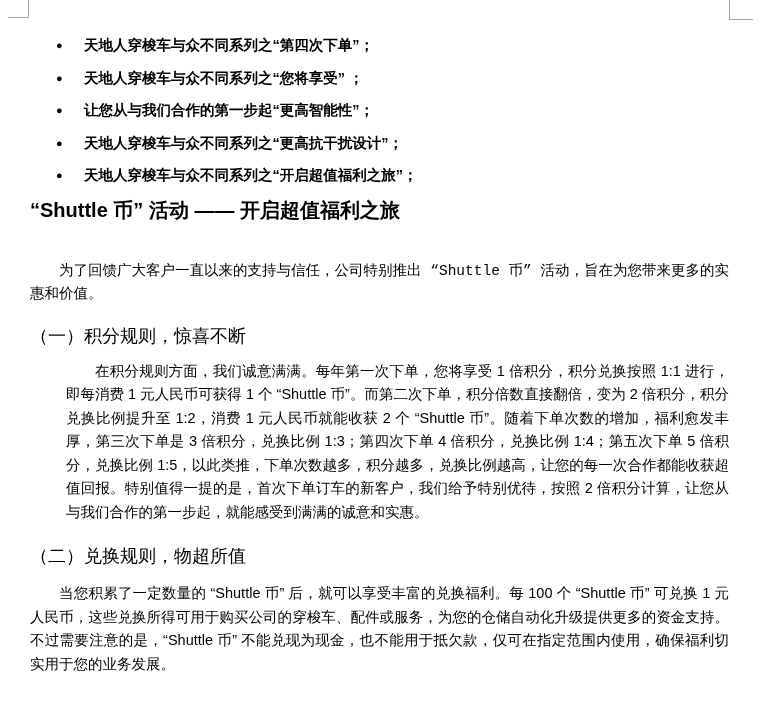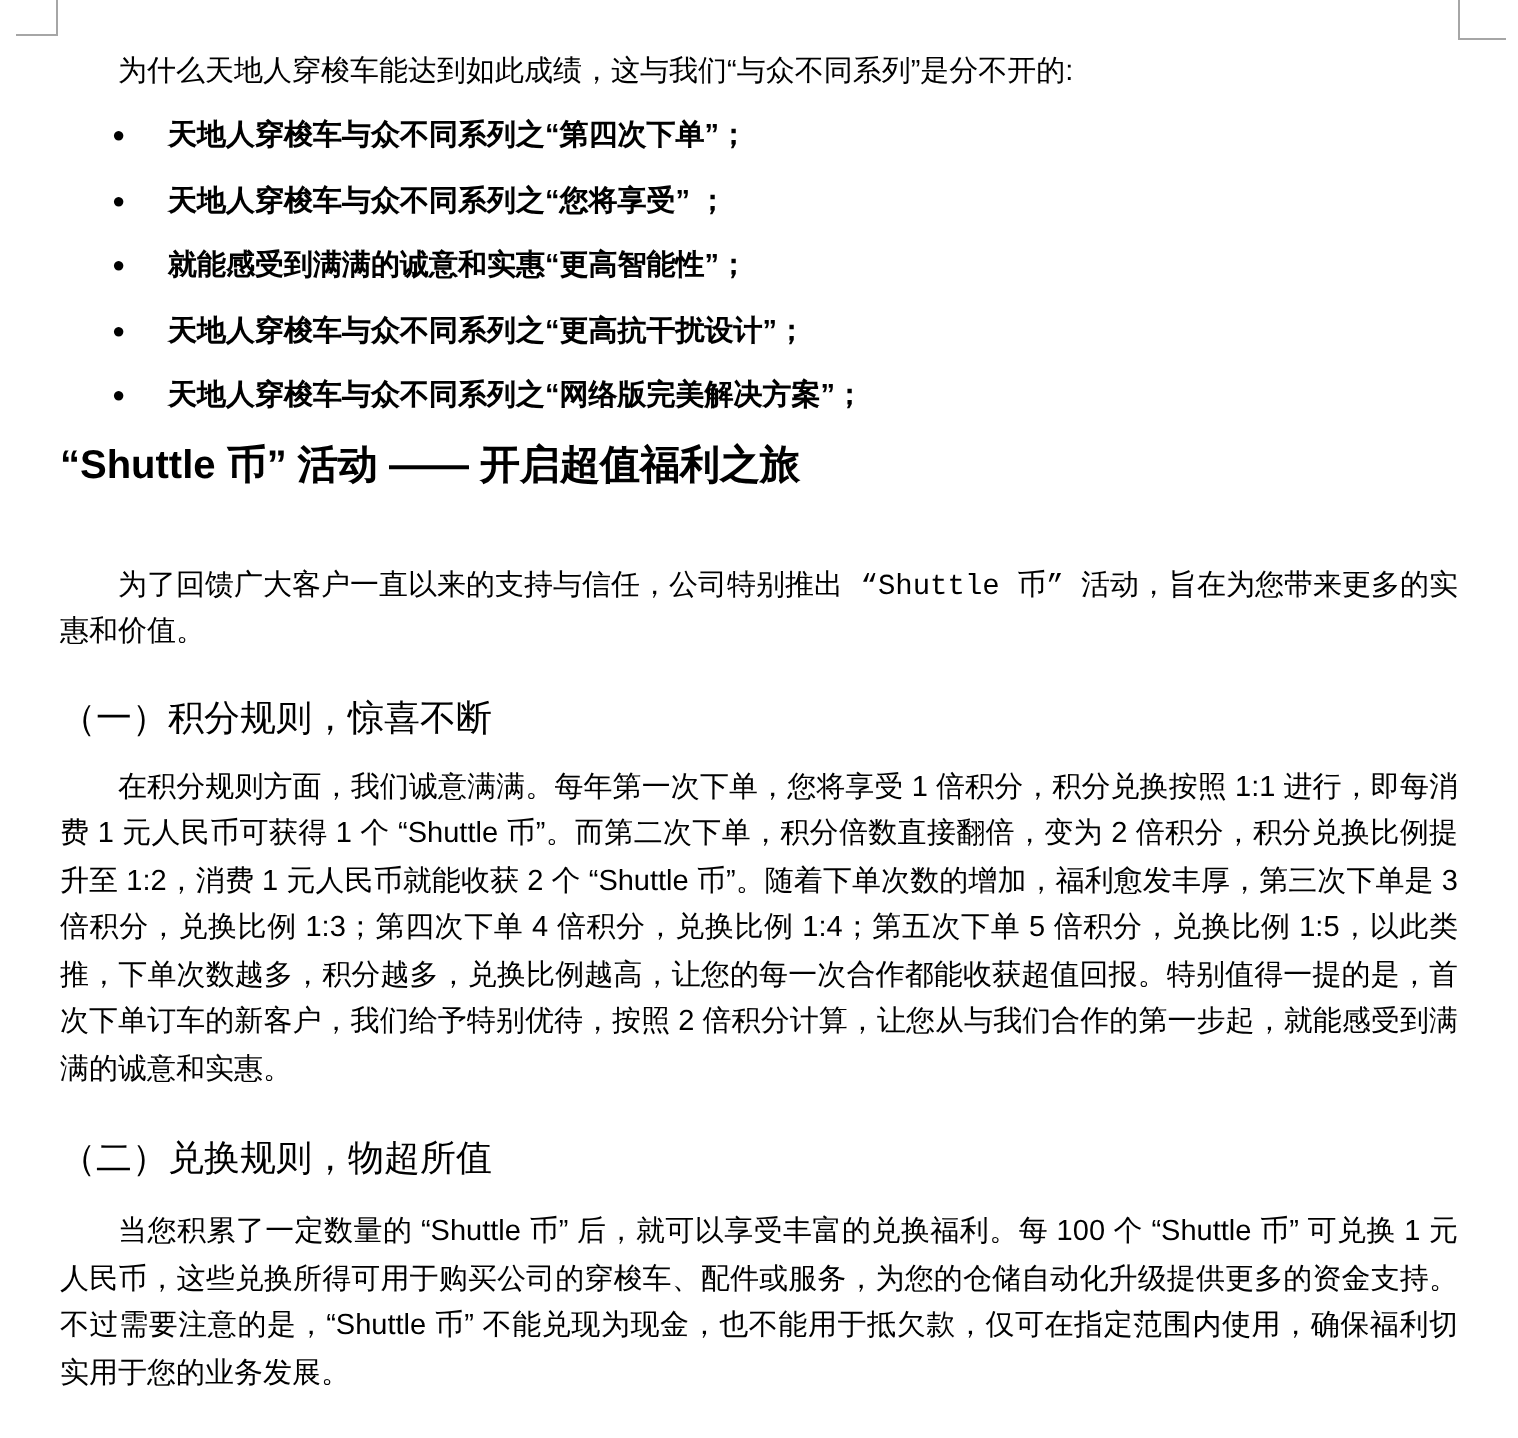--- a/index.html
+++ b/index.html
@@ -81,54 +81,53 @@
     text-align: justify;
   }
   p.lead { margin-top: 37px; font-family: Liberation Mono, monospace; }
   h2.section-title {
     margin: 0;
     font-size: 18px;
     font-weight: normal;
     line-height: 22px;
   }
   h2.section-1 { margin-top: 18px; }
-  p.section-1-body { margin-top: 13px; }
+  p.section-1-body { margin-top: 13px; margin-left: 36px; }
   h2.section-2 { margin-top: 21px; }
   p.section-2-body { margin-top: 15px; }
 </style>
 </head>
 <body>
 
 <div class="crop-mark left"></div>
 <div class="crop-mark right"></div>
 
 <div class="content">
 
-  <p class="intro">为什么天地人穿梭车能达到如此成绩，这与我们“与众不同系列”是分不开的:</p>
 
   <ul class="features">
     <li>
       <span class="bullet">●</span>
       <span>天地人穿梭车与众不同系列之“第四次下单”；</span>
     </li>
     <li>
       <span class="bullet">●</span>
       <span>天地人穿梭车与众不同系列之“您将享受” ；</span>
     </li>
     <li>
       <span class="bullet">●</span>
-      <span>就能感受到满满的诚意和实惠“更高智能性”；</span>
+      <span>让您从与我们合作的第一步起“更高智能性”；</span>
     </li>
     <li>
       <span class="bullet">●</span>
       <span>天地人穿梭车与众不同系列之“更高抗干扰设计”；</span>
     </li>
     <li>
       <span class="bullet">●</span>
-      <span>天地人穿梭车与众不同系列之“网络版完美解决方案”；</span>
+      <span>天地人穿梭车与众不同系列之“开启超值福利之旅”；</span>
     </li>
   </ul>
 
   <h1 class="activity-heading">“Shuttle 币” 活动 —— 开启超值福利之旅</h1>
 
   <p class="body lead">为了回馈广大客户一直以来的支持与信任，公司特别推出 “Shuttle 币” 活动，旨在为您带来更多的实惠和价值。</p>
 
   <h2 class="section-title section-1">（一）积分规则，惊喜不断</h2>
   <p class="body section-1-body">在积分规则方面，我们诚意满满。每年第一次下单，您将享受 1 倍积分，积分兑换按照 1:1 进行，即每消费 1 元人民币可获得 1 个 “Shuttle 币”。而第二次下单，积分倍数直接翻倍，变为 2 倍积分，积分兑换比例提升至 1:2，消费 1 元人民币就能收获 2 个 “Shuttle 币”。随着下单次数的增加，福利愈发丰厚，第三次下单是 3 倍积分，兑换比例 1:3；第四次下单 4 倍积分，兑换比例 1:4；第五次下单 5 倍积分，兑换比例 1:5，以此类推，下单次数越多，积分越多，兑换比例越高，让您的每一次合作都能收获超值回报。特别值得一提的是，首次下单订车的新客户，我们给予特别优待，按照 2 倍积分计算，让您从与我们合作的第一步起，就能感受到满满的诚意和实惠。</p>
 

